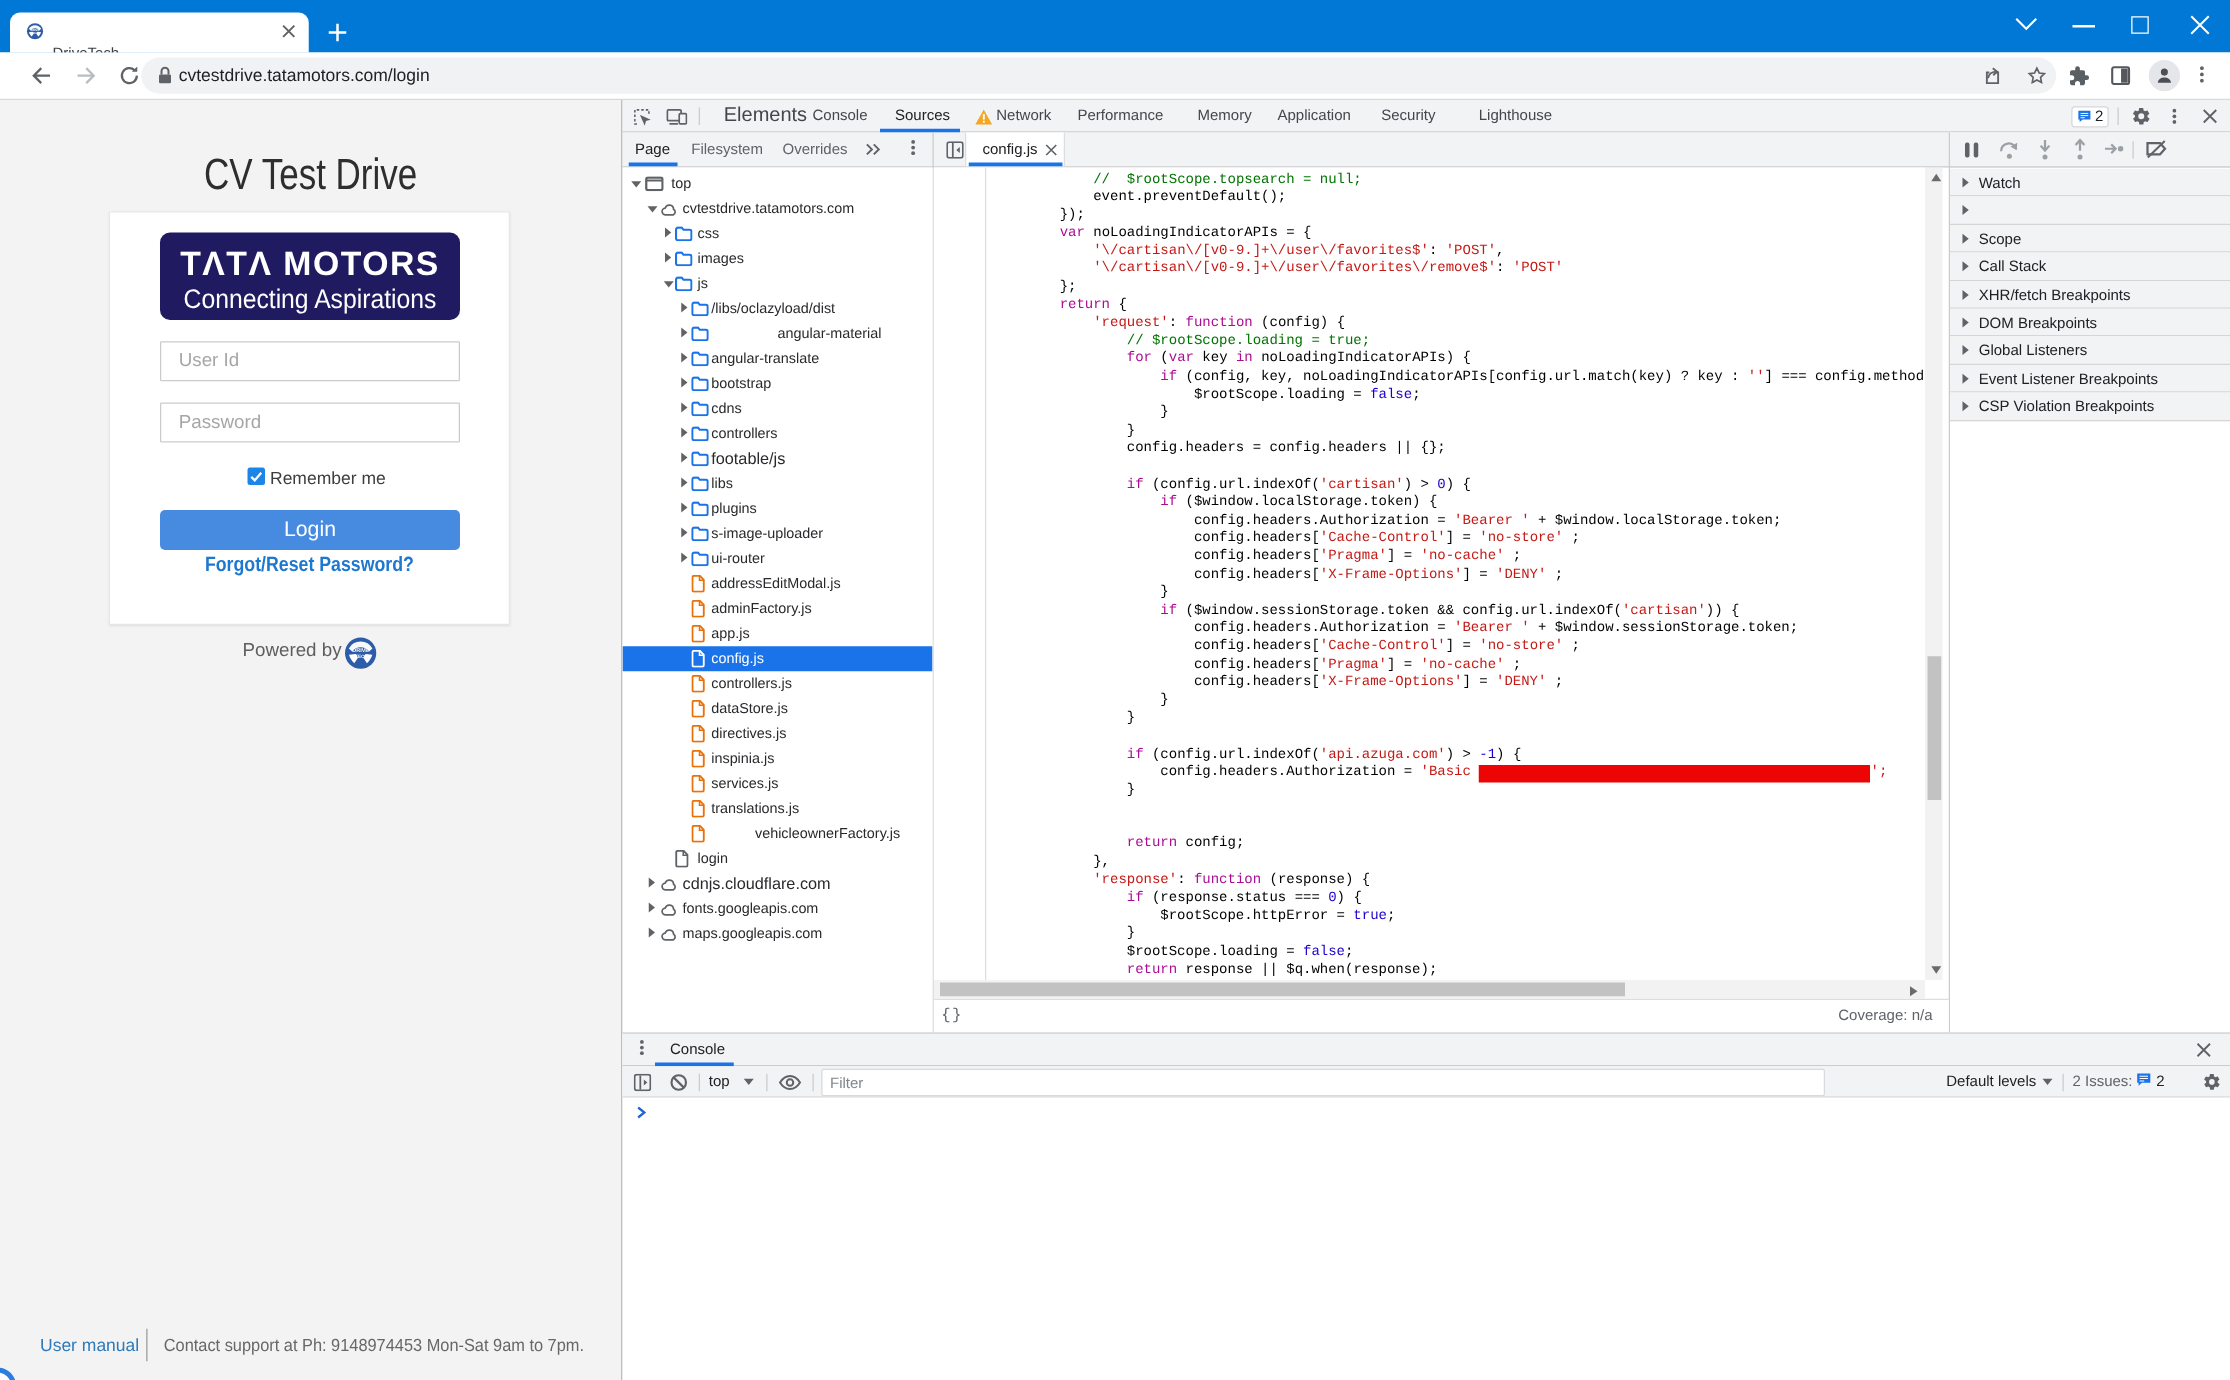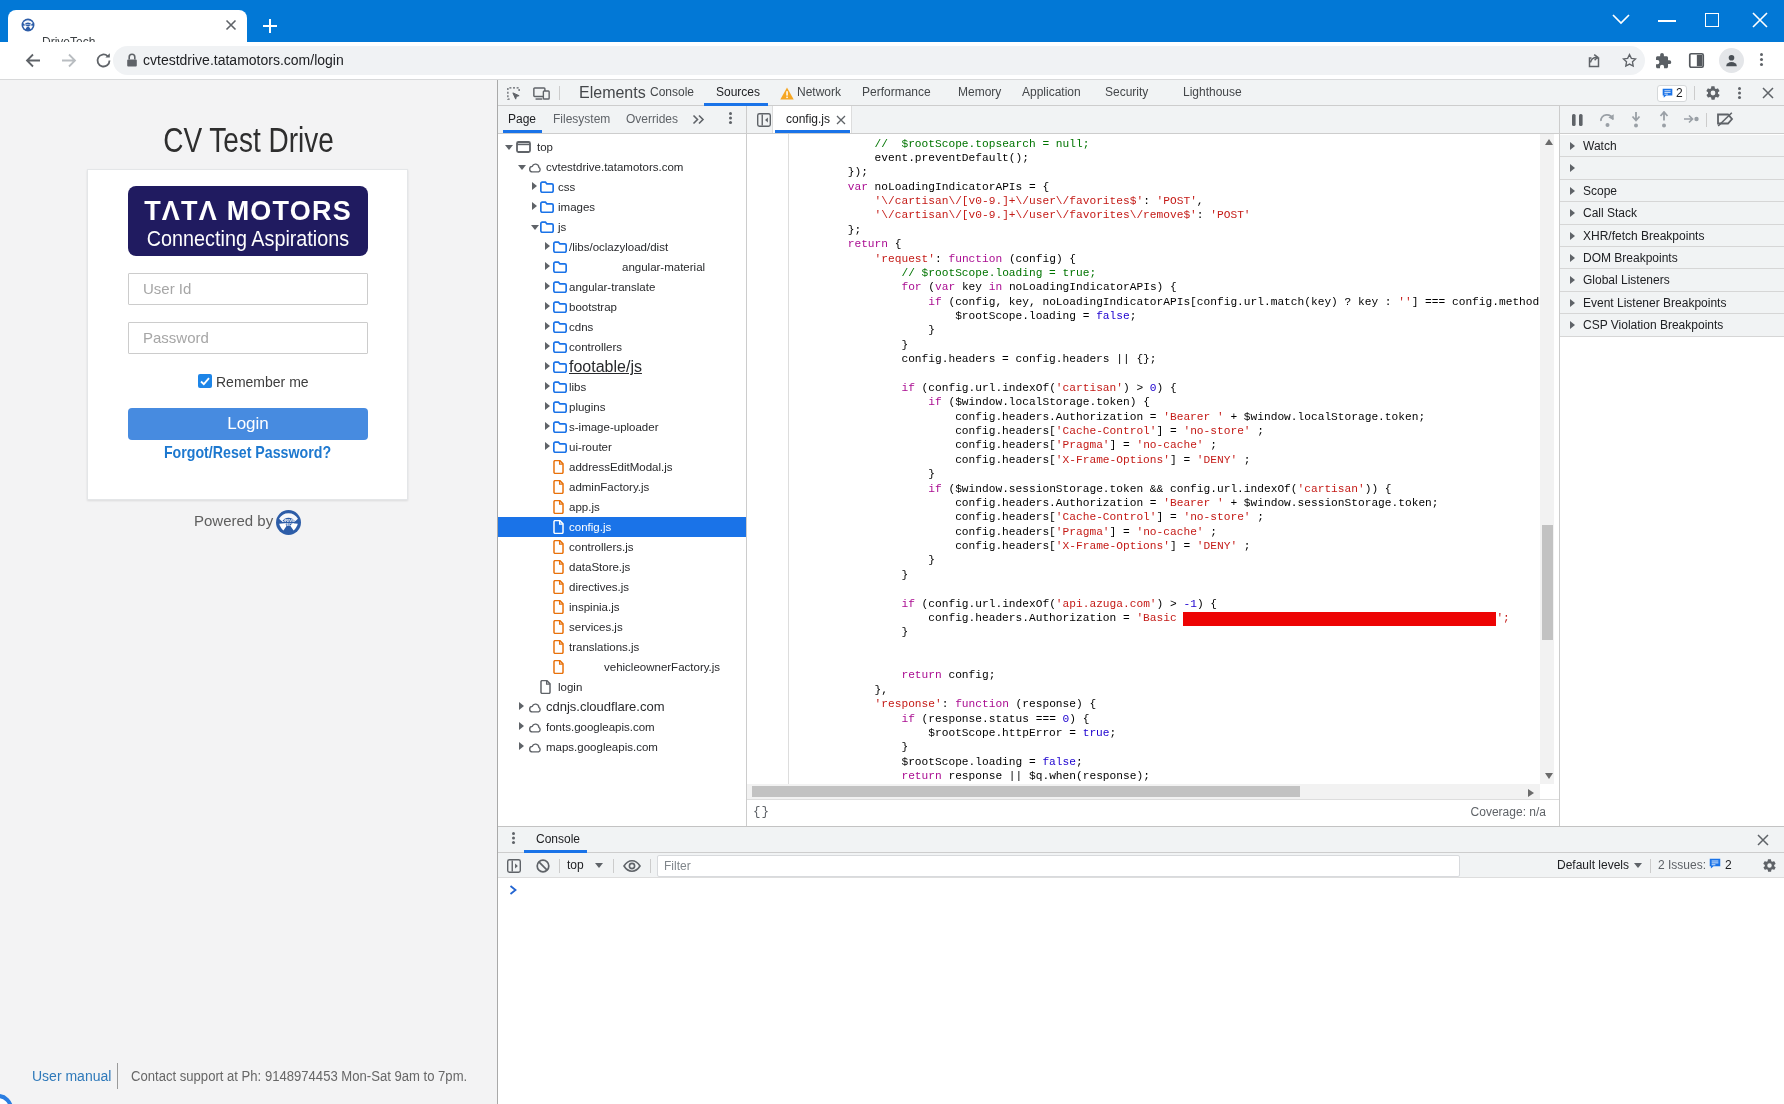--- a/index.html
+++ b/index.html
@@ -231,21 +231,21 @@
     <div class="abs" style="left:71px;top:183px;height:20px;line-height:20px;font-size:11.5px;color:#28292c;">cdns</div>
 <div class="abs" style="left:47px;top:208px;width:0;height:0;border-top:4px solid transparent;border-bottom:4px solid transparent;border-left:5.5px solid #5f6368;"></div>
     <svg class="abs" style="left:55px;top:207px;" width="14" height="12" viewBox="0 0 20 17">
       <path d="M1.2 3.5 a2 2 0 0 1 2-2 h4.5 l2 2.5 h7.1 a2 2 0 0 1 2 2 v8 a2 2 0 0 1 -2 2 h-13.6 a2 2 0 0 1 -2-2 Z" fill="none" stroke="#1a73e8" stroke-width="2.4"></path>
     </svg>
     <div class="abs" style="left:71px;top:203px;height:20px;line-height:20px;font-size:11.5px;color:#28292c;">controllers</div>
 <div class="abs" style="left:47px;top:228px;width:0;height:0;border-top:4px solid transparent;border-bottom:4px solid transparent;border-left:5.5px solid #5f6368;"></div>
     <svg class="abs" style="left:55px;top:227px;" width="14" height="12" viewBox="0 0 20 17">
       <path d="M1.2 3.5 a2 2 0 0 1 2-2 h4.5 l2 2.5 h7.1 a2 2 0 0 1 2 2 v8 a2 2 0 0 1 -2 2 h-13.6 a2 2 0 0 1 -2-2 Z" fill="none" stroke="#1a73e8" stroke-width="2.4"></path>
     </svg>
-    <div class="abs" style="left:71px;top:223px;height:20px;line-height:20px;font-size:16px;color:#28292c;text-decoration:underline;">footable/js</div>
+    <div class="abs" style="left:71px;top:223px;height:20px;line-height:20px;font-size:13px;color:#28292c;">footable/js</div>
 <div class="abs" style="left:47px;top:248px;width:0;height:0;border-top:4px solid transparent;border-bottom:4px solid transparent;border-left:5.5px solid #5f6368;"></div>
     <svg class="abs" style="left:55px;top:247px;" width="14" height="12" viewBox="0 0 20 17">
       <path d="M1.2 3.5 a2 2 0 0 1 2-2 h4.5 l2 2.5 h7.1 a2 2 0 0 1 2 2 v8 a2 2 0 0 1 -2 2 h-13.6 a2 2 0 0 1 -2-2 Z" fill="none" stroke="#1a73e8" stroke-width="2.4"></path>
     </svg>
     <div class="abs" style="left:71px;top:243px;height:20px;line-height:20px;font-size:11.5px;color:#28292c;">libs</div>
 <div class="abs" style="left:47px;top:268px;width:0;height:0;border-top:4px solid transparent;border-bottom:4px solid transparent;border-left:5.5px solid #5f6368;"></div>
     <svg class="abs" style="left:55px;top:267px;" width="14" height="12" viewBox="0 0 20 17">
       <path d="M1.2 3.5 a2 2 0 0 1 2-2 h4.5 l2 2.5 h7.1 a2 2 0 0 1 2 2 v8 a2 2 0 0 1 -2 2 h-13.6 a2 2 0 0 1 -2-2 Z" fill="none" stroke="#1a73e8" stroke-width="2.4"></path>
     </svg>
     <div class="abs" style="left:71px;top:263px;height:20px;line-height:20px;font-size:11.5px;color:#28292c;">plugins</div>

